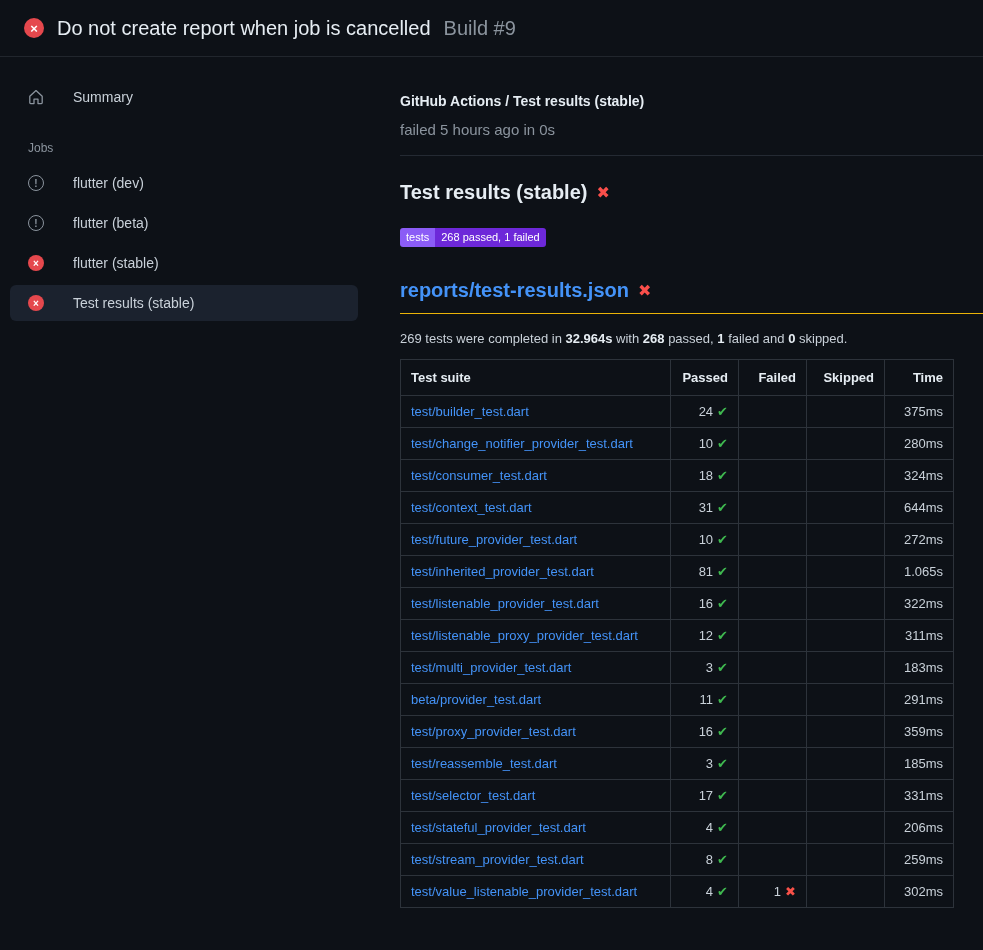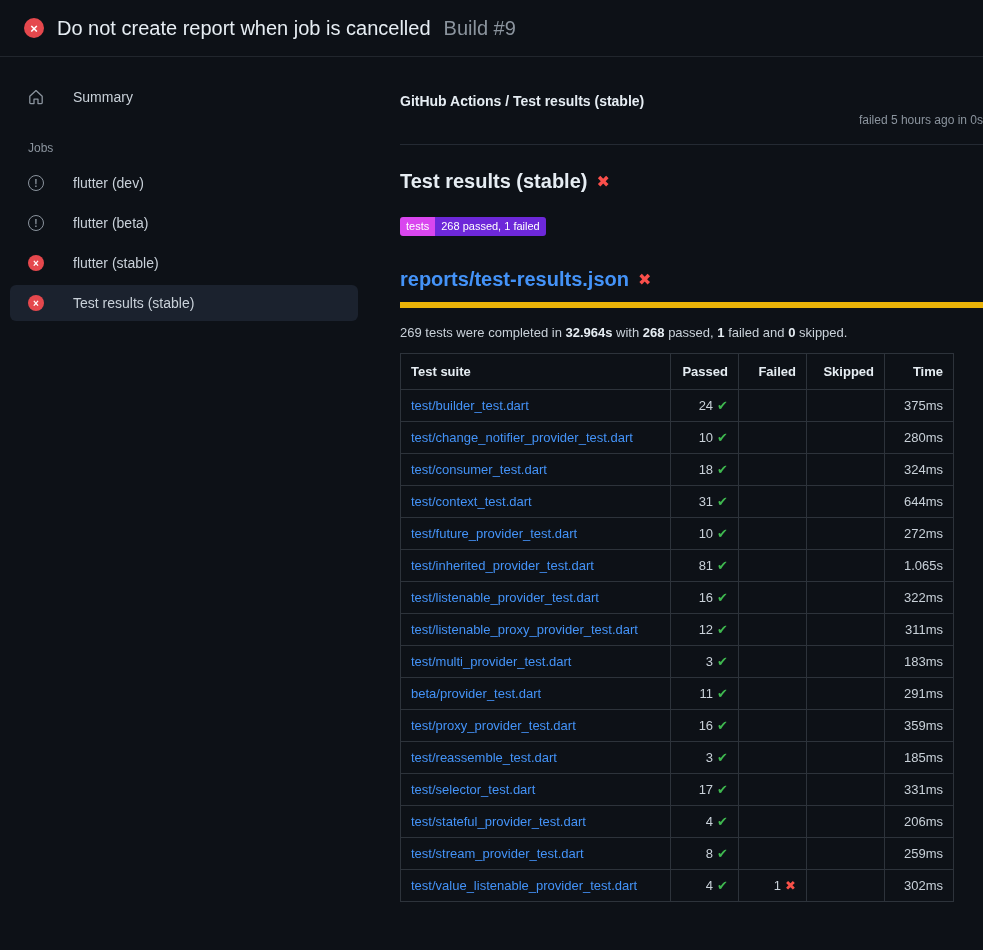--- a/index.html
+++ b/index.html
@@ -64,35 +64,35 @@
   .jobs-heading {
     font-size: 12px;
     color: #8b949e;
     padding: 22px 18px 10px 18px;
   }
   .home-icon { width: 16px; height: 16px; flex: none; display: inline-flex; }
 
   
   .main { flex: 1; padding: 36px 0 0 32px; min-width: 0; }
   .breadcrumb { font-size: 14px; font-weight: 700; color: #e6edf3; }
-  .run-meta { font-size: 12px; color: #8b949e; margin-top: 4px; text-align: right; }
+  .run-meta { font-size: 15px; color: #8b949e; margin-top: 12px; }
   .divider { border-bottom: 1px solid #242a33; margin-top: 17px; }
 
   .section-title-row { margin-top: 25px; display: flex; align-items: center; }
   .section-title { font-size: 20px; font-weight: 700; color: #e6edf3; }
   .x-mark { color: #fa4f4b; font-size: 16px; font-weight: bold; margin-left: 9px; }
 
   .badge { display: inline-flex; margin-top: 24px; border-radius: 3px; overflow: hidden; font-size: 11px; line-height: 1; }
-  .badge-label { background: #d946ef; color: #ffffff; padding: 4px 6px; }
+  .badge-label { background: #8b5cf6; color: #ffffff; padding: 4px 6px; }
   .badge-value { background: #6d28d9; color: #ffffff; padding: 4px 6px; }
 
   .report-heading {
     margin-top: 32px;
     padding-bottom: 11px;
-    border-bottom: 6px solid #eab308;
+    border-bottom: 1px solid #eab308;
     display: flex;
     align-items: center;
   }
   .report-link { font-size: 20px; font-weight: 700; color: #4493f8; cursor: pointer; }
 
   .summary-line { margin-top: 17px; font-size: 13px; color: #c9d1d9; }
   .summary-line b { color: #e6edf3; }
 
   
   table.results {

